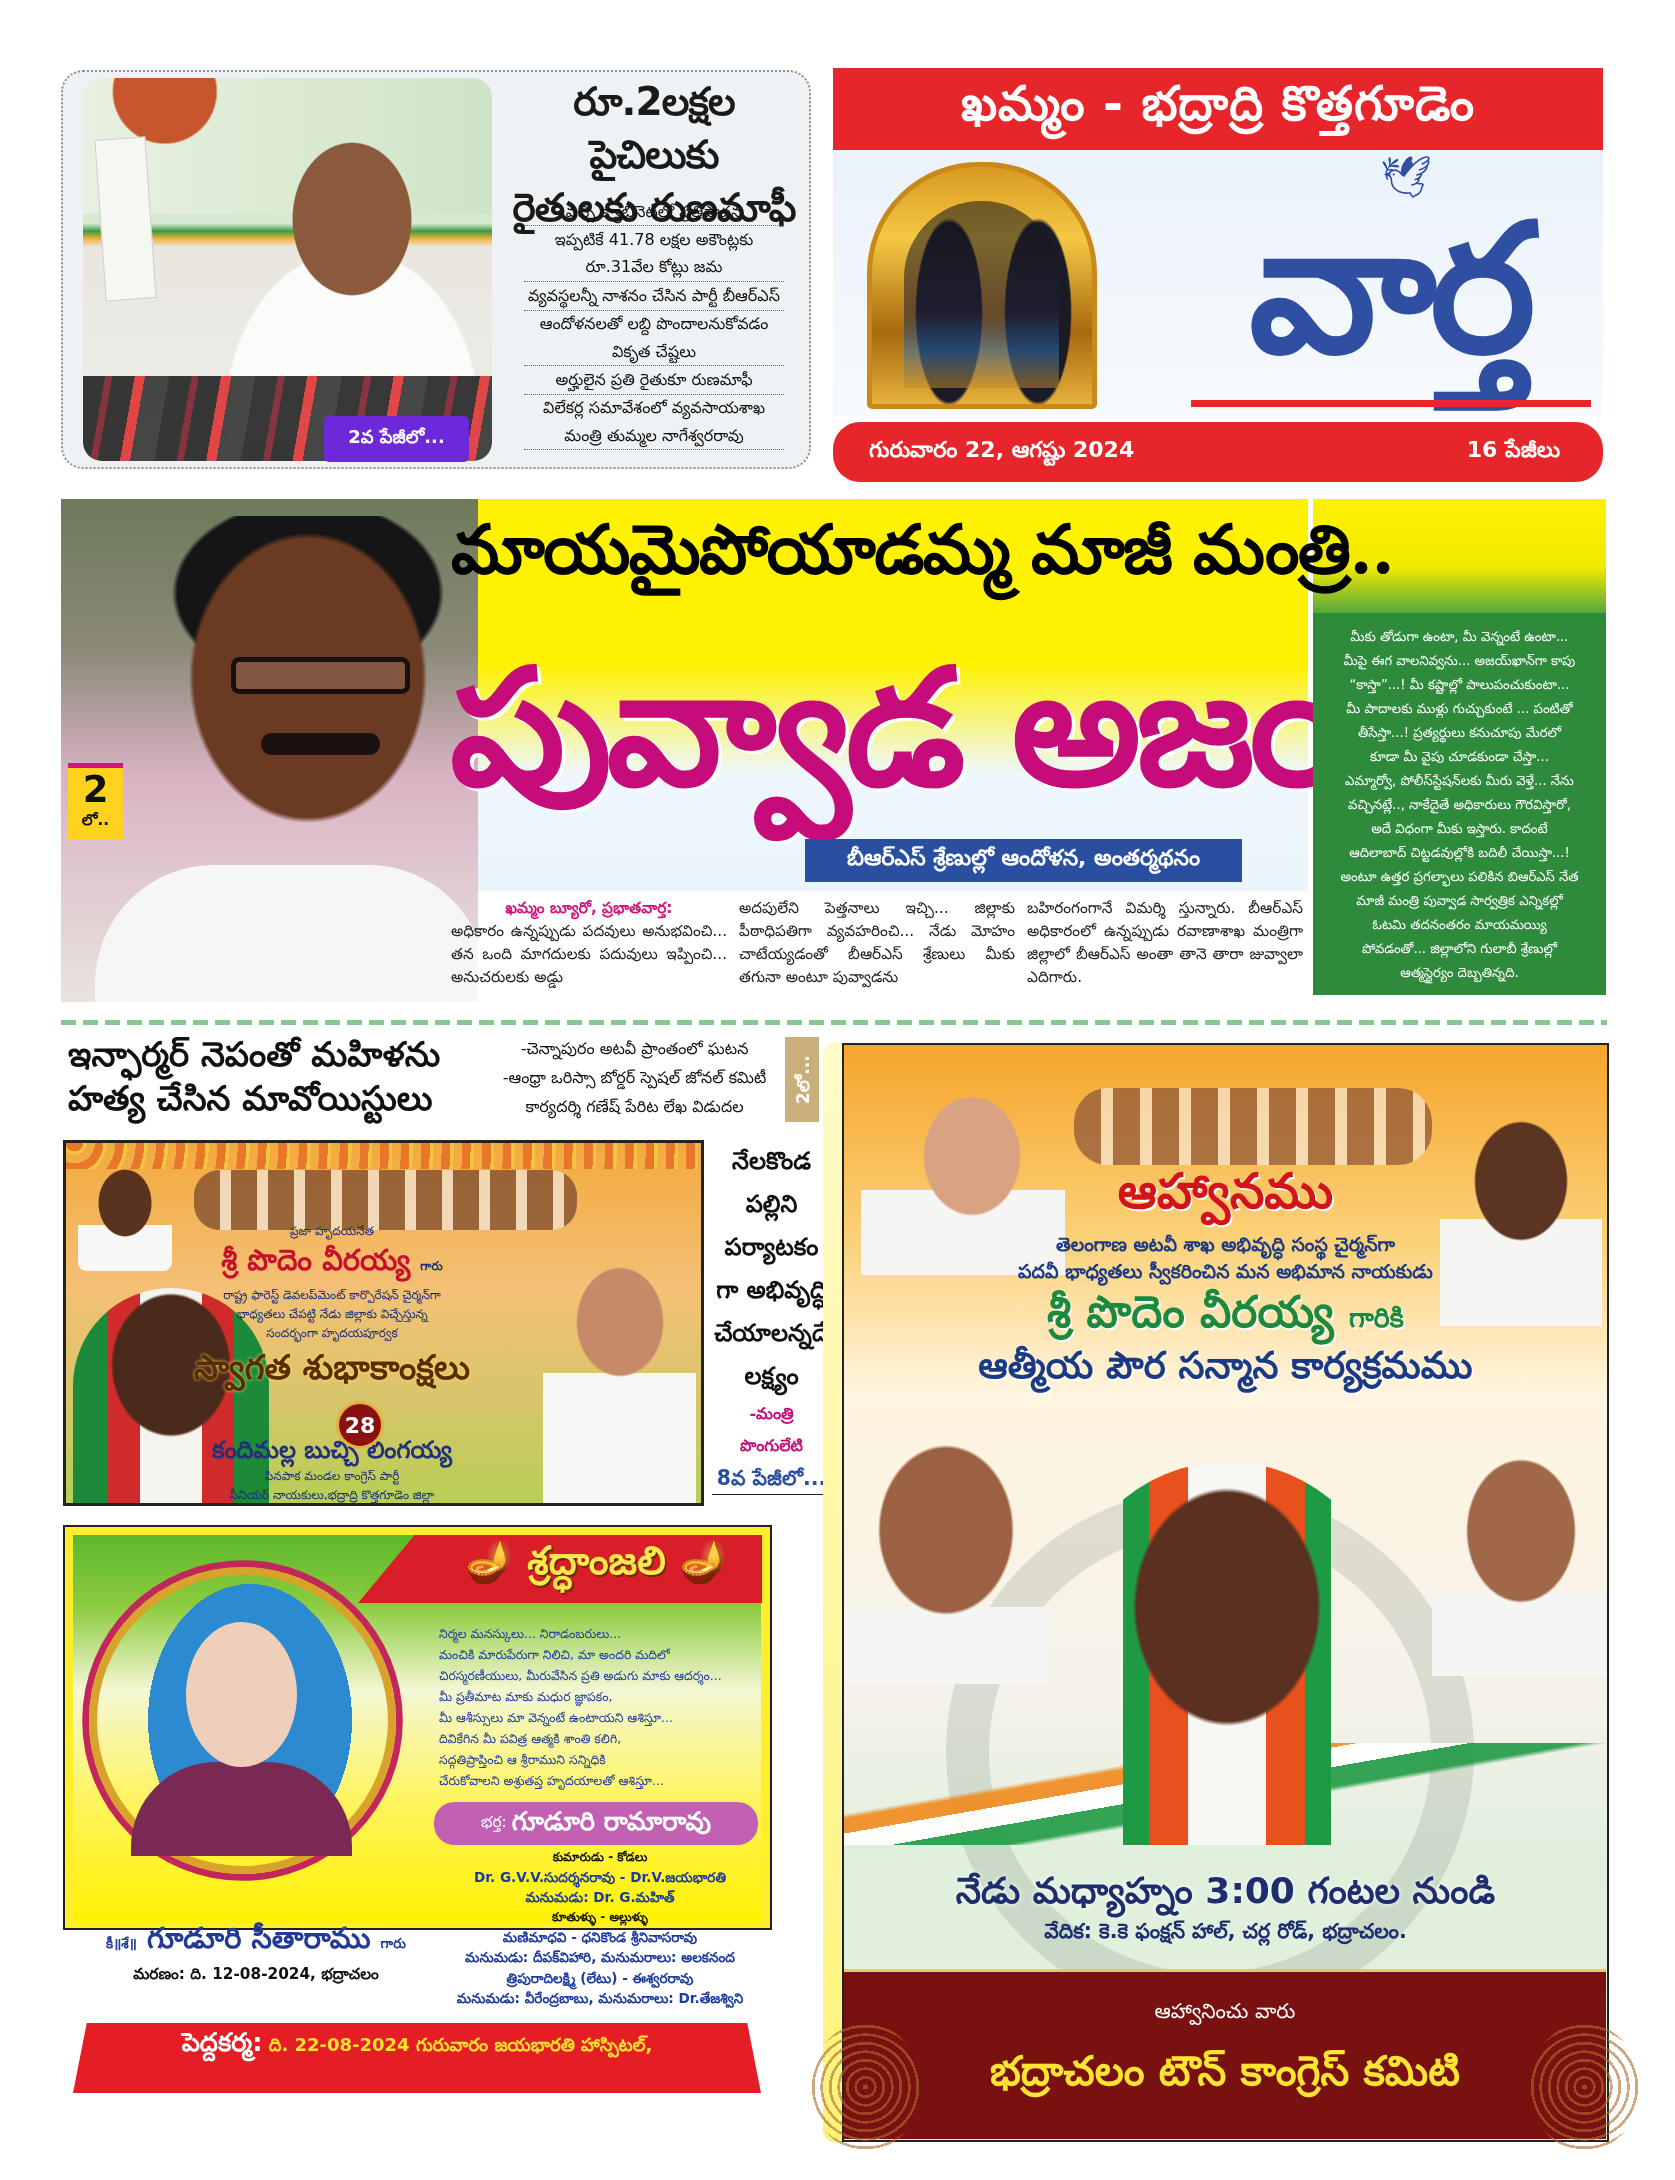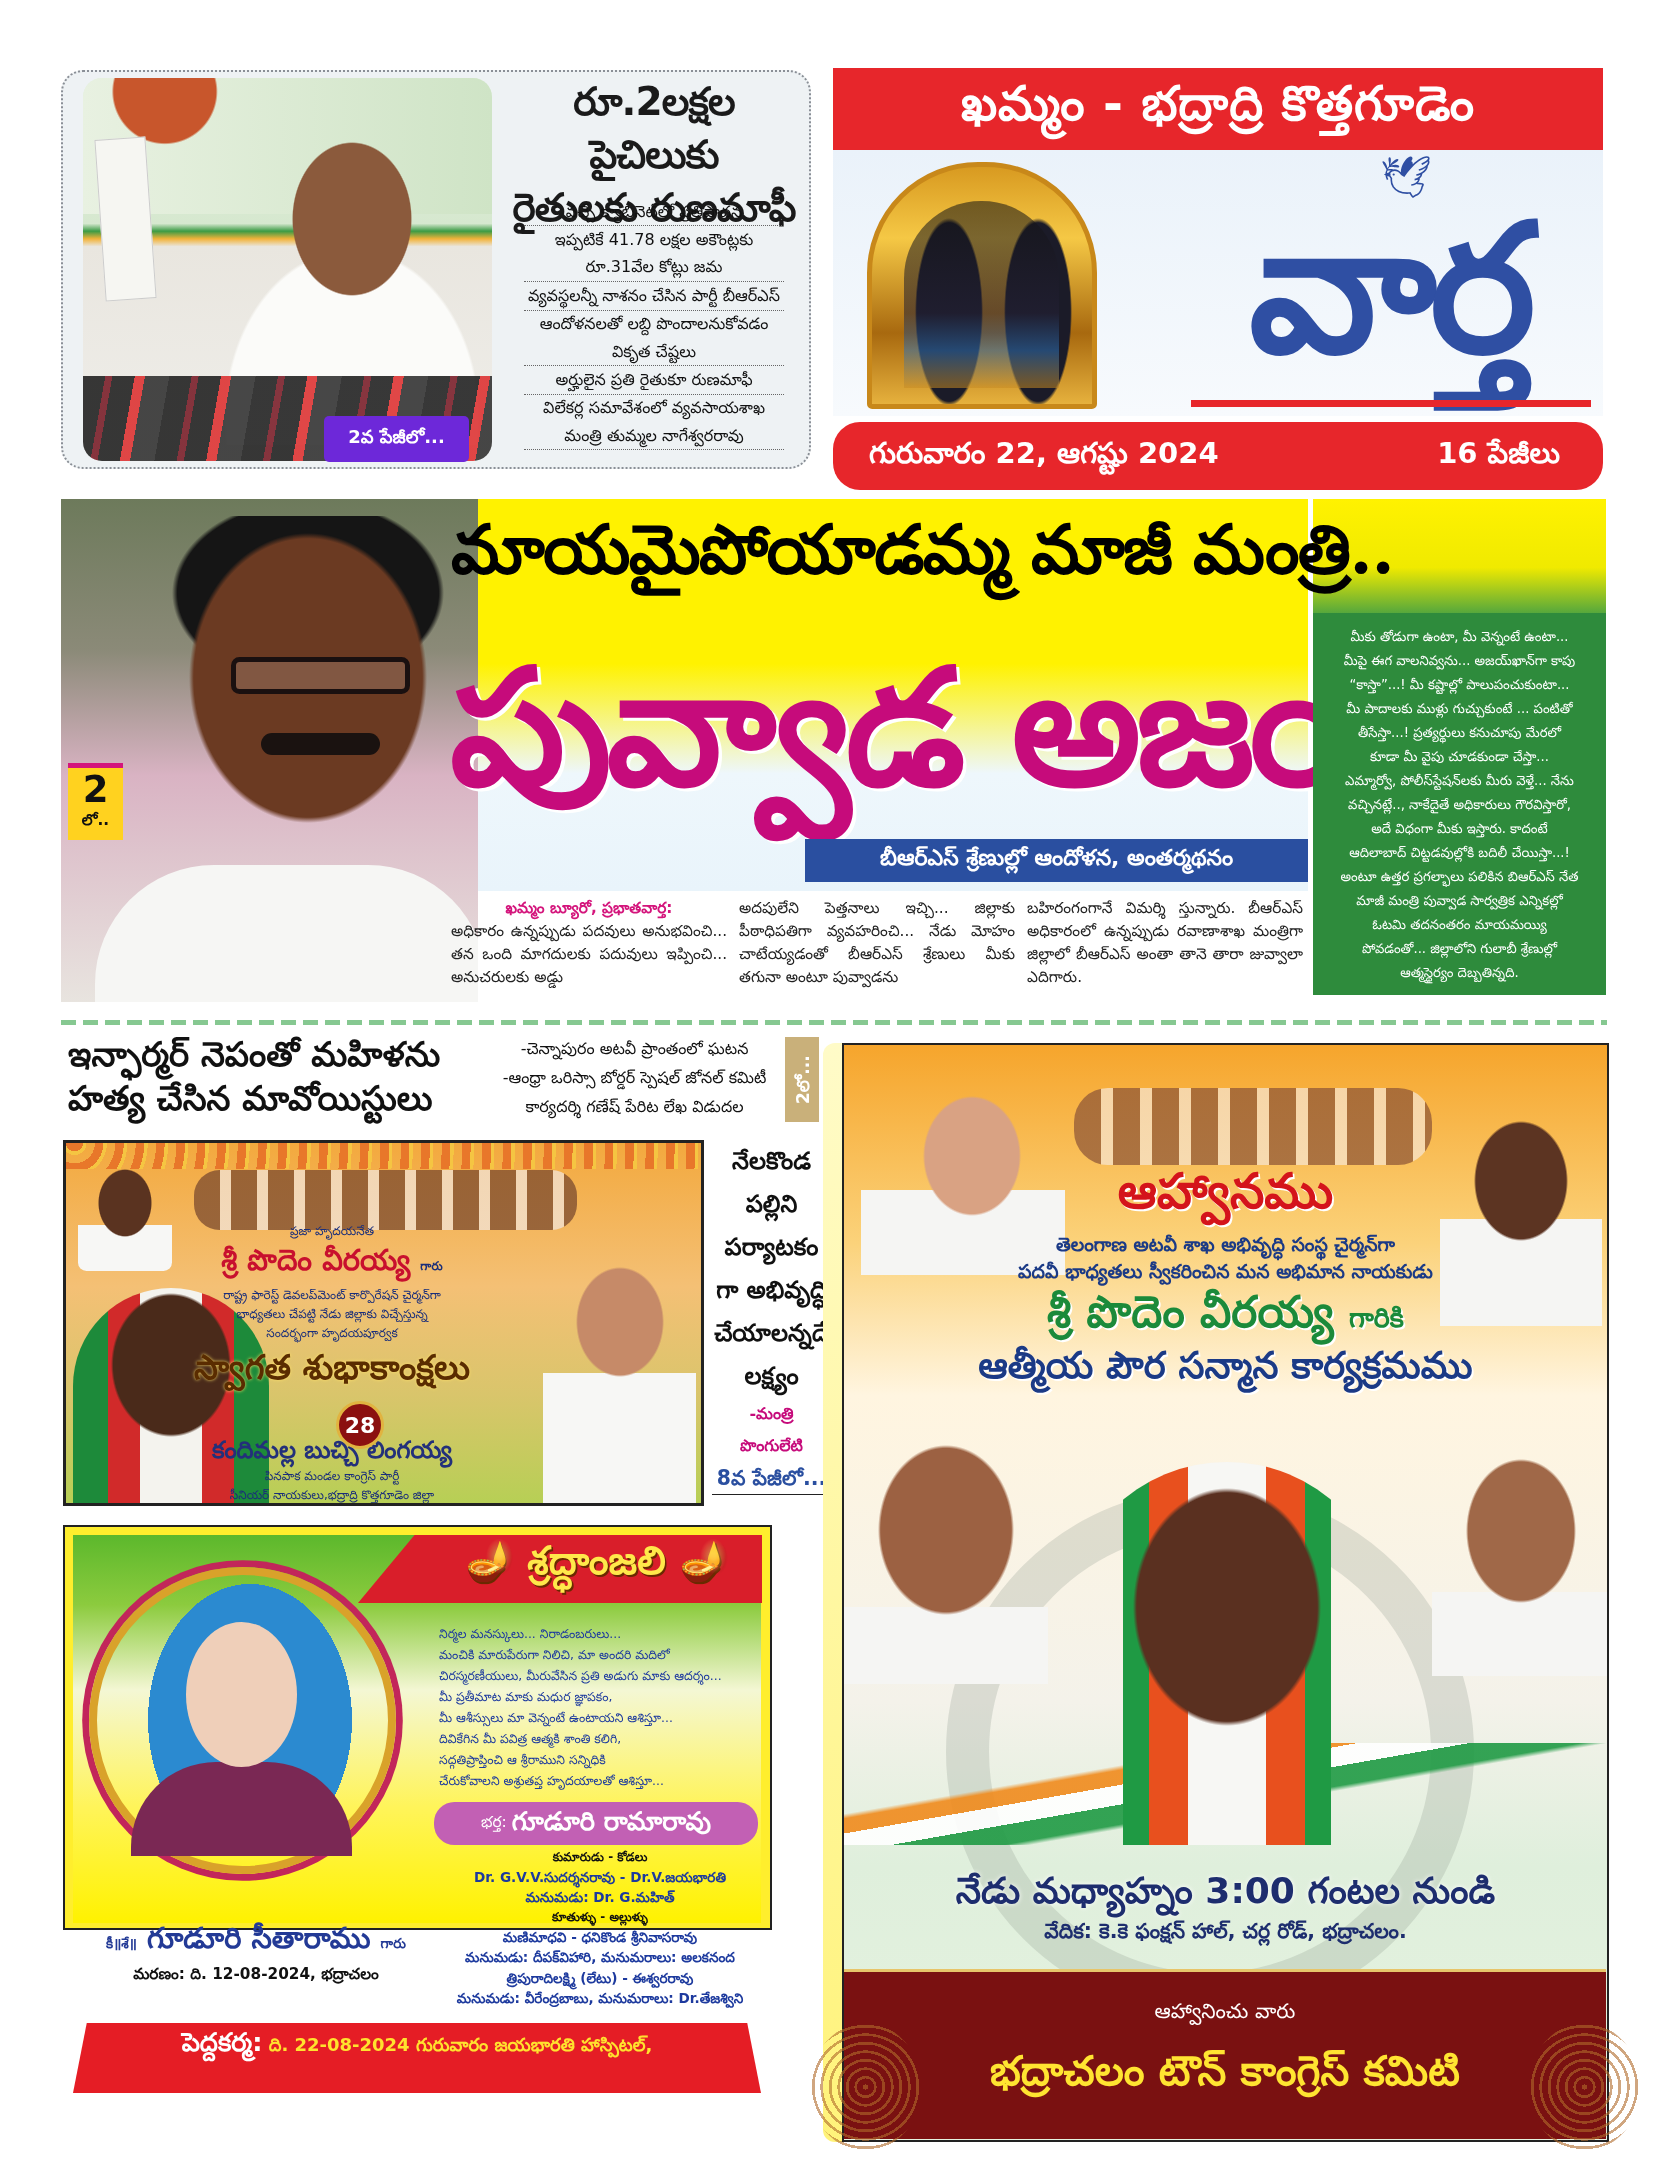--- a/index.html
+++ b/index.html
@@ -37,22 +37,22 @@
     background: radial-gradient(ellipse 34px 94px at 77px 145px,#1b1b28 0 95%,transparent 100%),
                 radial-gradient(ellipse 34px 94px at 166px 145px,#1b1b28 0 95%,transparent 100%),
                 linear-gradient(180deg,#d89a21,#f5c845 30%,#a8690f 70%,#e6b13d);
     border: 5.1px solid #c8881a; }
   #deity::after { content: ""; position: absolute; left: 32px; top: 34px; width: 155px; height: 187px;
     background: linear-gradient(180deg,#111 0%,#232035 60%,#2f6fb0 80%,#c88b22 100%); border-radius: 77px 77px 0 0; opacity: .55; }
   #logo { left: 1193px; top: 183px; width: 392px; height: 213px; color: #2f4fa3; font-size: 179px; font-weight: bold;
     line-height: 213px; text-align: center; letter-spacing: -6.8px; }
   #dove { left: 1380px; top: 153px; font-size: 41px; color: #2f4fa3; }
   #logo-rule { left: 1191px; top: 400px; width: 400px; height: 6.8px; background: #e7262b; }
-  #masthead-date { left: 833px; top: 422px; width: 770px; height: 68px; background: #e7262b; color: #fff;
-    font-size: 29px; font-weight: bold; display: flex; align-items: center; justify-content: space-between; padding: 0 43px 0 36px; border-radius: 27px; }
+  #masthead-date { left: 833px; top: 422px; width: 770px; height: 60px; background: #e7262b; color: #fff;
+    font-size: 22px; font-weight: bold; display: flex; align-items: center; justify-content: space-between; padding: 0 43px 0 36px; border-radius: 27px; }
 
   
   #lead-photo { left: 61px; top: 499px; width: 417px; height: 503px; overflow: hidden;
     background: linear-gradient(180deg,#6d7a5b 0%,#8b8a78 30%,#d9b3c3 55%,#e8e4df 100%); }
   #lead-photo .face { left: 111px; top: 17px; width: 273px; height: 409px;
     background: radial-gradient(ellipse 119px 145px at 136px 162px,#6b3a22 0 96%,transparent 100%),
                 radial-gradient(ellipse 136px 94px at 136px 77px,#151515 0 96%,transparent 100%); }
   #lead-photo .glasses { left: 170px; top: 158px; width: 179px; height: 37px; border: 5.1px solid #1a1010; border-radius: 8.5px; background: rgba(255,255,255,.15); }
   #lead-photo .moustache { left: 200px; top: 234px; width: 119px; height: 22px; background: #1a1210; border-radius: 17px; }
   #lead-photo .shirt { left: 34px; top: 366px; width: 392px; height: 170px; background: #f6f6f4; border-radius: 119px 119px 0 0; }
@@ -60,21 +60,21 @@
     text-align: center; }
   #lead-badge .n { font-size: 37px; font-weight: bold; line-height: 43px; }
   #lead-badge .t { font-size: 15.3px; font-weight: bold; }
 
   #lead-banner { left: 443px; top: 499px; width: 865px; height: 392px;
     background: linear-gradient(180deg,#fff200 0%,#fff200 42%,#eef7fc 70%,#e9f4fb 100%); }
   #kicker { left: 451px; top: 509px; width: 1150px; font-family: "DejaVu Serif", serif; font-size: 68px; font-weight: bold;
     color: #000; letter-spacing: -1.7px; white-space: nowrap; }
   #lead-title { left: 450px; top: 635px; width: 860px; font-size: 162px; font-weight: bold; color: #c60b7b; letter-spacing: -5.1px;
     line-height: 187px; white-space: nowrap; text-shadow: 3.4px 3.4px 0 #fff; }
-  #lead-sub { left: 805px; top: 839px; width: 503px; height: 43px; background: #2a4fa0; color: #fff; font-size: 22px; font-weight: bold;
+  #lead-sub { left: 805px; top: 839px; width: 437px; height: 43px; background: #2a4fa0; color: #fff; font-size: 22px; font-weight: bold;
     display: flex; align-items: center; justify-content: center; }
 
   #green-box { left: 1313px; top: 613px; width: 293px; height: 382px; background: #2e8b3c; color: #fff; padding: 12px 5.1px;
     text-align: center; }
   #green-box .g { font-size: 13.2px; line-height: 24px; white-space: nowrap; overflow: hidden; }
   #green-top { left: 1313px; top: 499px; width: 293px; height: 114px; background: linear-gradient(180deg,#fff200 0%,#f0ea00 60%,#56a83c 100%); }
 
   #lead-article { left: 451px; top: 897px; width: 852px; height: 102px; display: flex; gap: 12px; }
   #lead-article .col { flex: 1; font-size: 15.3px; line-height: 23px; color: #222; text-align: justify; }
   #lead-article .byline { color: #d4157c; font-weight: bold; text-align: center; }

